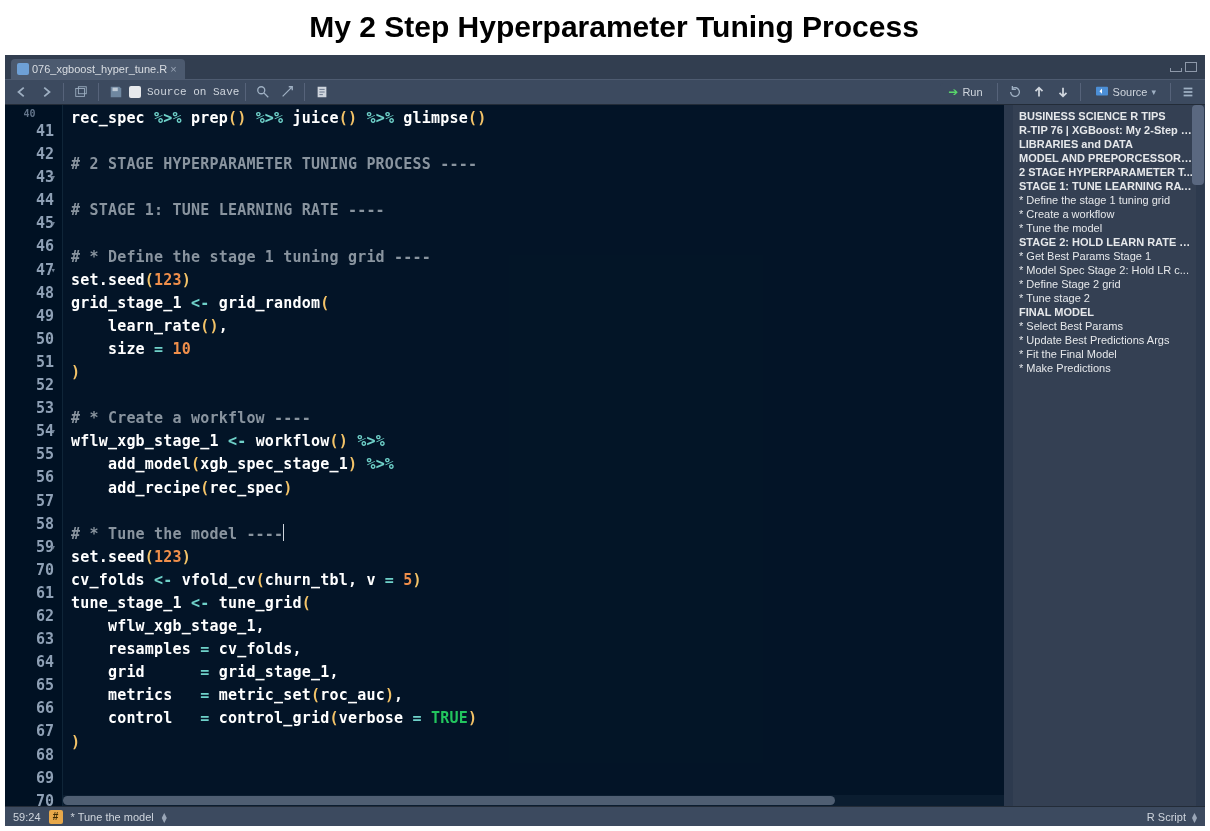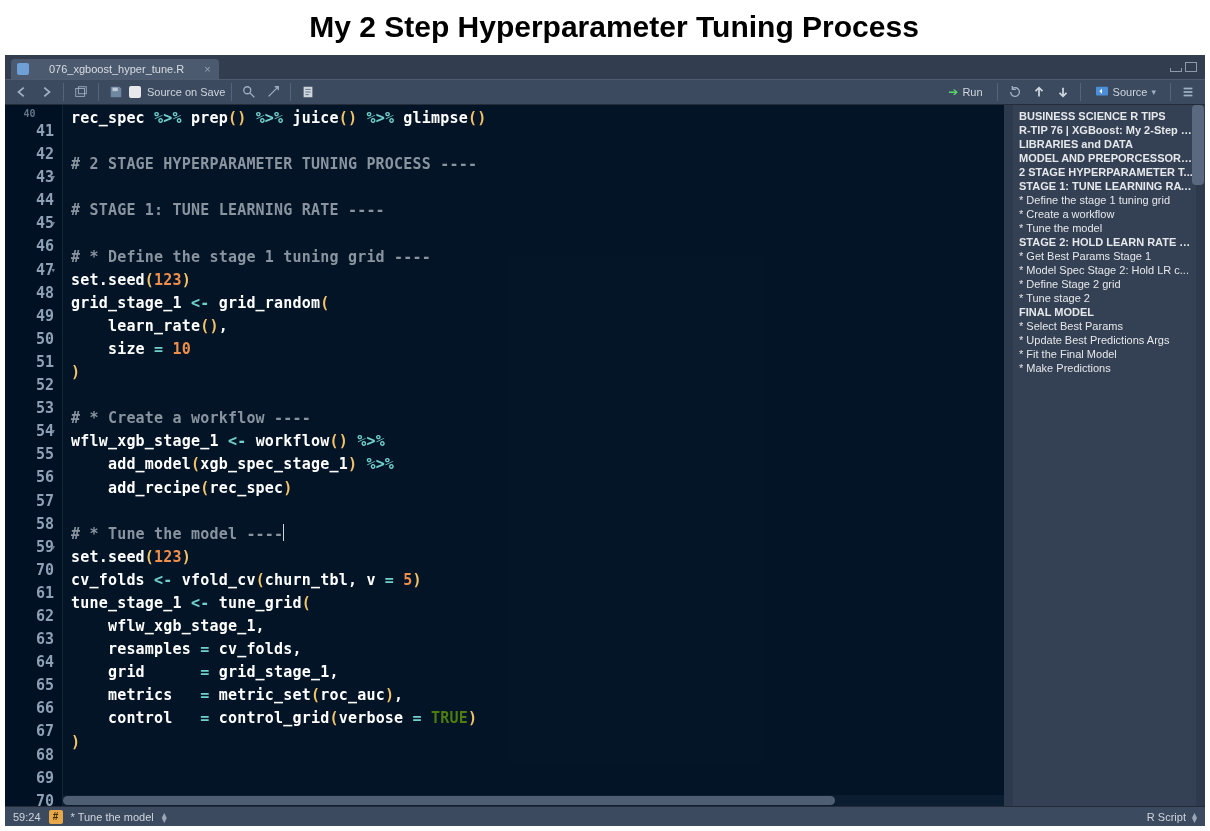--- a/index.html
+++ b/index.html
@@ -27,21 +27,21 @@
     height:24px; display:flex; align-items:stretch;
     background:#323e50;
     padding-left:6px;
   }
   .tab {
     display:flex; align-items:center;
     background:#4c5a6f;
     border-radius:4px 4px 0 0;
     padding:0 8px 0 6px; margin-top:4px;
     color:#d9dde2; font-size:11px;
-    gap:20px;
+    gap:3px;
   }
   .tab .doc-icon {
     width:12px; height:12px; background:#6ea0d6; border-radius:2px;
     position:relative; display:inline-block;
   }
   .tab .close-x { color:#98a4b5; font-size:11px; cursor:default; }
   .tab-row-spacer { flex:1; }
   .win-controls { display:flex; align-items:center; gap:3px; padding-right:8px; }
   .win-controls span {
     width:12px; height:10px; border:1px solid #8e99aa; display:inline-block;
@@ -112,21 +112,21 @@
     white-space:pre; overflow:hidden;
     letter-spacing:0.2px;
     min-width:0;
   }
   .code .l40 { font-size:10px; line-height:13px; color:#6e7e93;}
   .tok-cm  { color:#89949f; }           
   .tok-op  { color:#6fd1c9; }           
   .tok-fn  { color:#ffffff; }           
   .tok-p   { color:#f3c368; }           
   .tok-num { color:#f08f4b; }           
-  .tok-kw  { color:#4d7c0f; }
+  .tok-kw  { color:#22c55e; }
   .cursor {
     display:inline-block; width:1px; height:17px; background:#cfd5dd;
     vertical-align:-2px;
   }
   .h-scroll {
     position:absolute; bottom:0; left:58px; right:0; height:11px;
     background:#0b1d30;
   }
   .h-scroll .thumb {
     position:absolute; left:0; top:1px; height:9px; width:82%;
@@ -223,21 +223,21 @@
           <rect x="5" y="2" width="9" height="8" fill="none" stroke="#9fb0c3"></rect>
         </svg>
     </div>
     <div class="tb-sep"></div>
     <div class="tb-btn">
       <svg viewBox="0 0 16 16">
           <path d="M2 2h10l2 2v10H2z" fill="#6f87a0"></path>
           <rect x="4" y="3" width="6" height="4" fill="#bfcad6"></rect>
         </svg>
     </div>
-    <label style="display:flex;align-items:flex-start;gap:2px;">
+    <label style="display:flex;align-items:flex-start;gap:2px;font-family:Liberation Mono, monospace;">
       <span class="checkbox"></span>
       <span>Source on Save</span>
     </label>
     <div class="tb-sep"></div>
     <div class="tb-btn">
       <svg viewBox="0 0 16 16">
           <circle cx="6" cy="6" r="4" fill="none" stroke="#9fb0c3" stroke-width="1.5"></circle>
           <line x1="9" y1="9" x2="14" y2="14" stroke="#9fb0c3" stroke-width="1.5"></line>
         </svg>
     </div>

